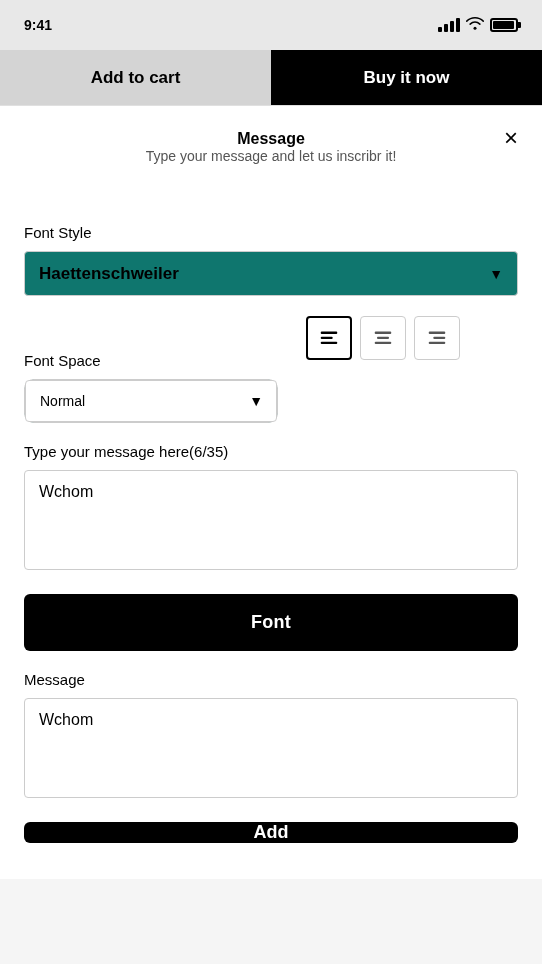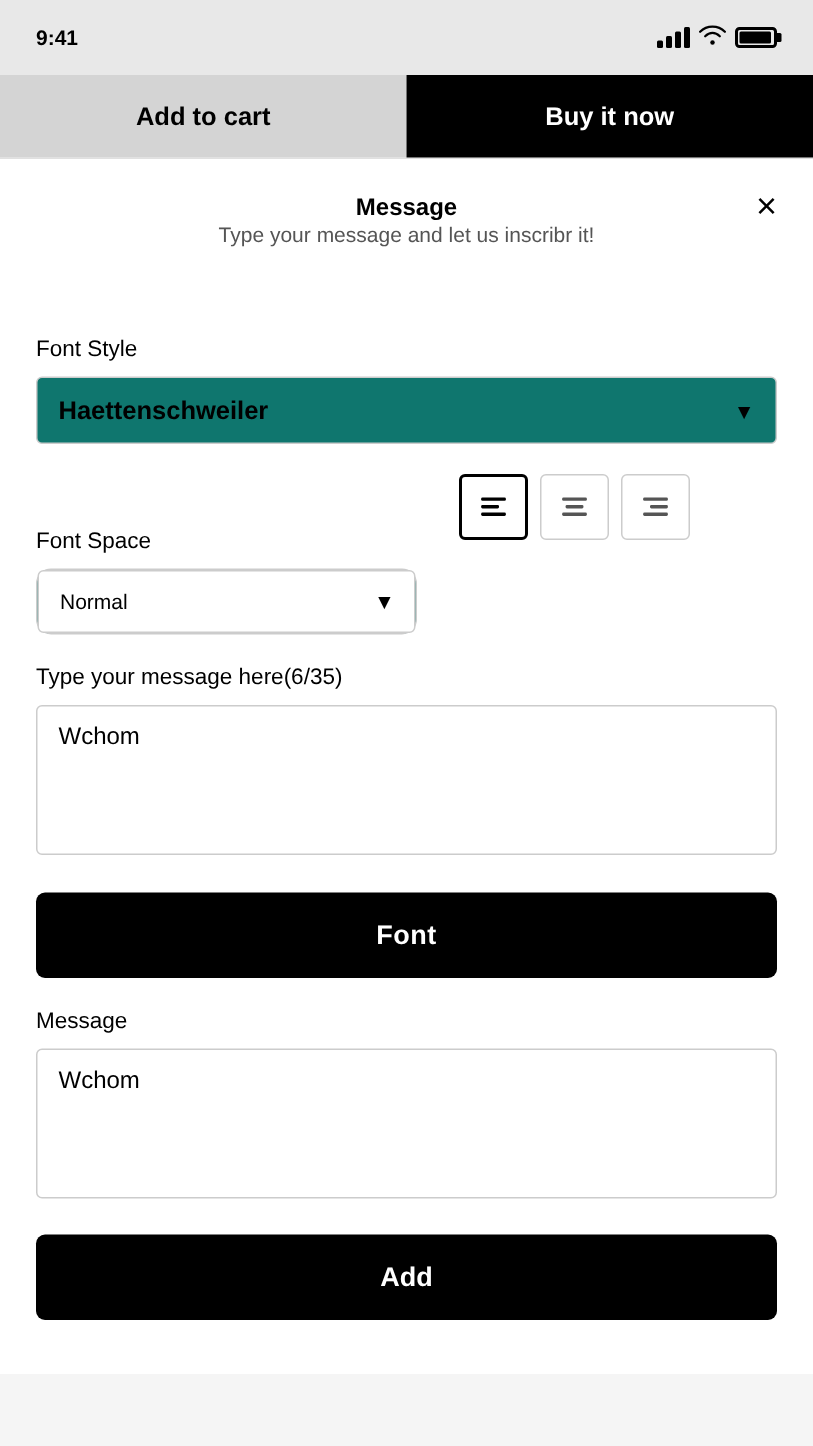--- a/index.html
+++ b/index.html
@@ -310,21 +310,20 @@
       margin-bottom: 24px;
     }
 
     
     .add-btn {
       width: 100%;
       background: #000;
       color: #fff;
       border: none;
       border-radius: 6px;
-      padding: 18px;
       font-size: 18px;
       font-weight: 700;
       cursor: pointer;
       margin-bottom: 20px;
     }
   </style>
 </head>
 <body>
 
 <div class="status-bar">

